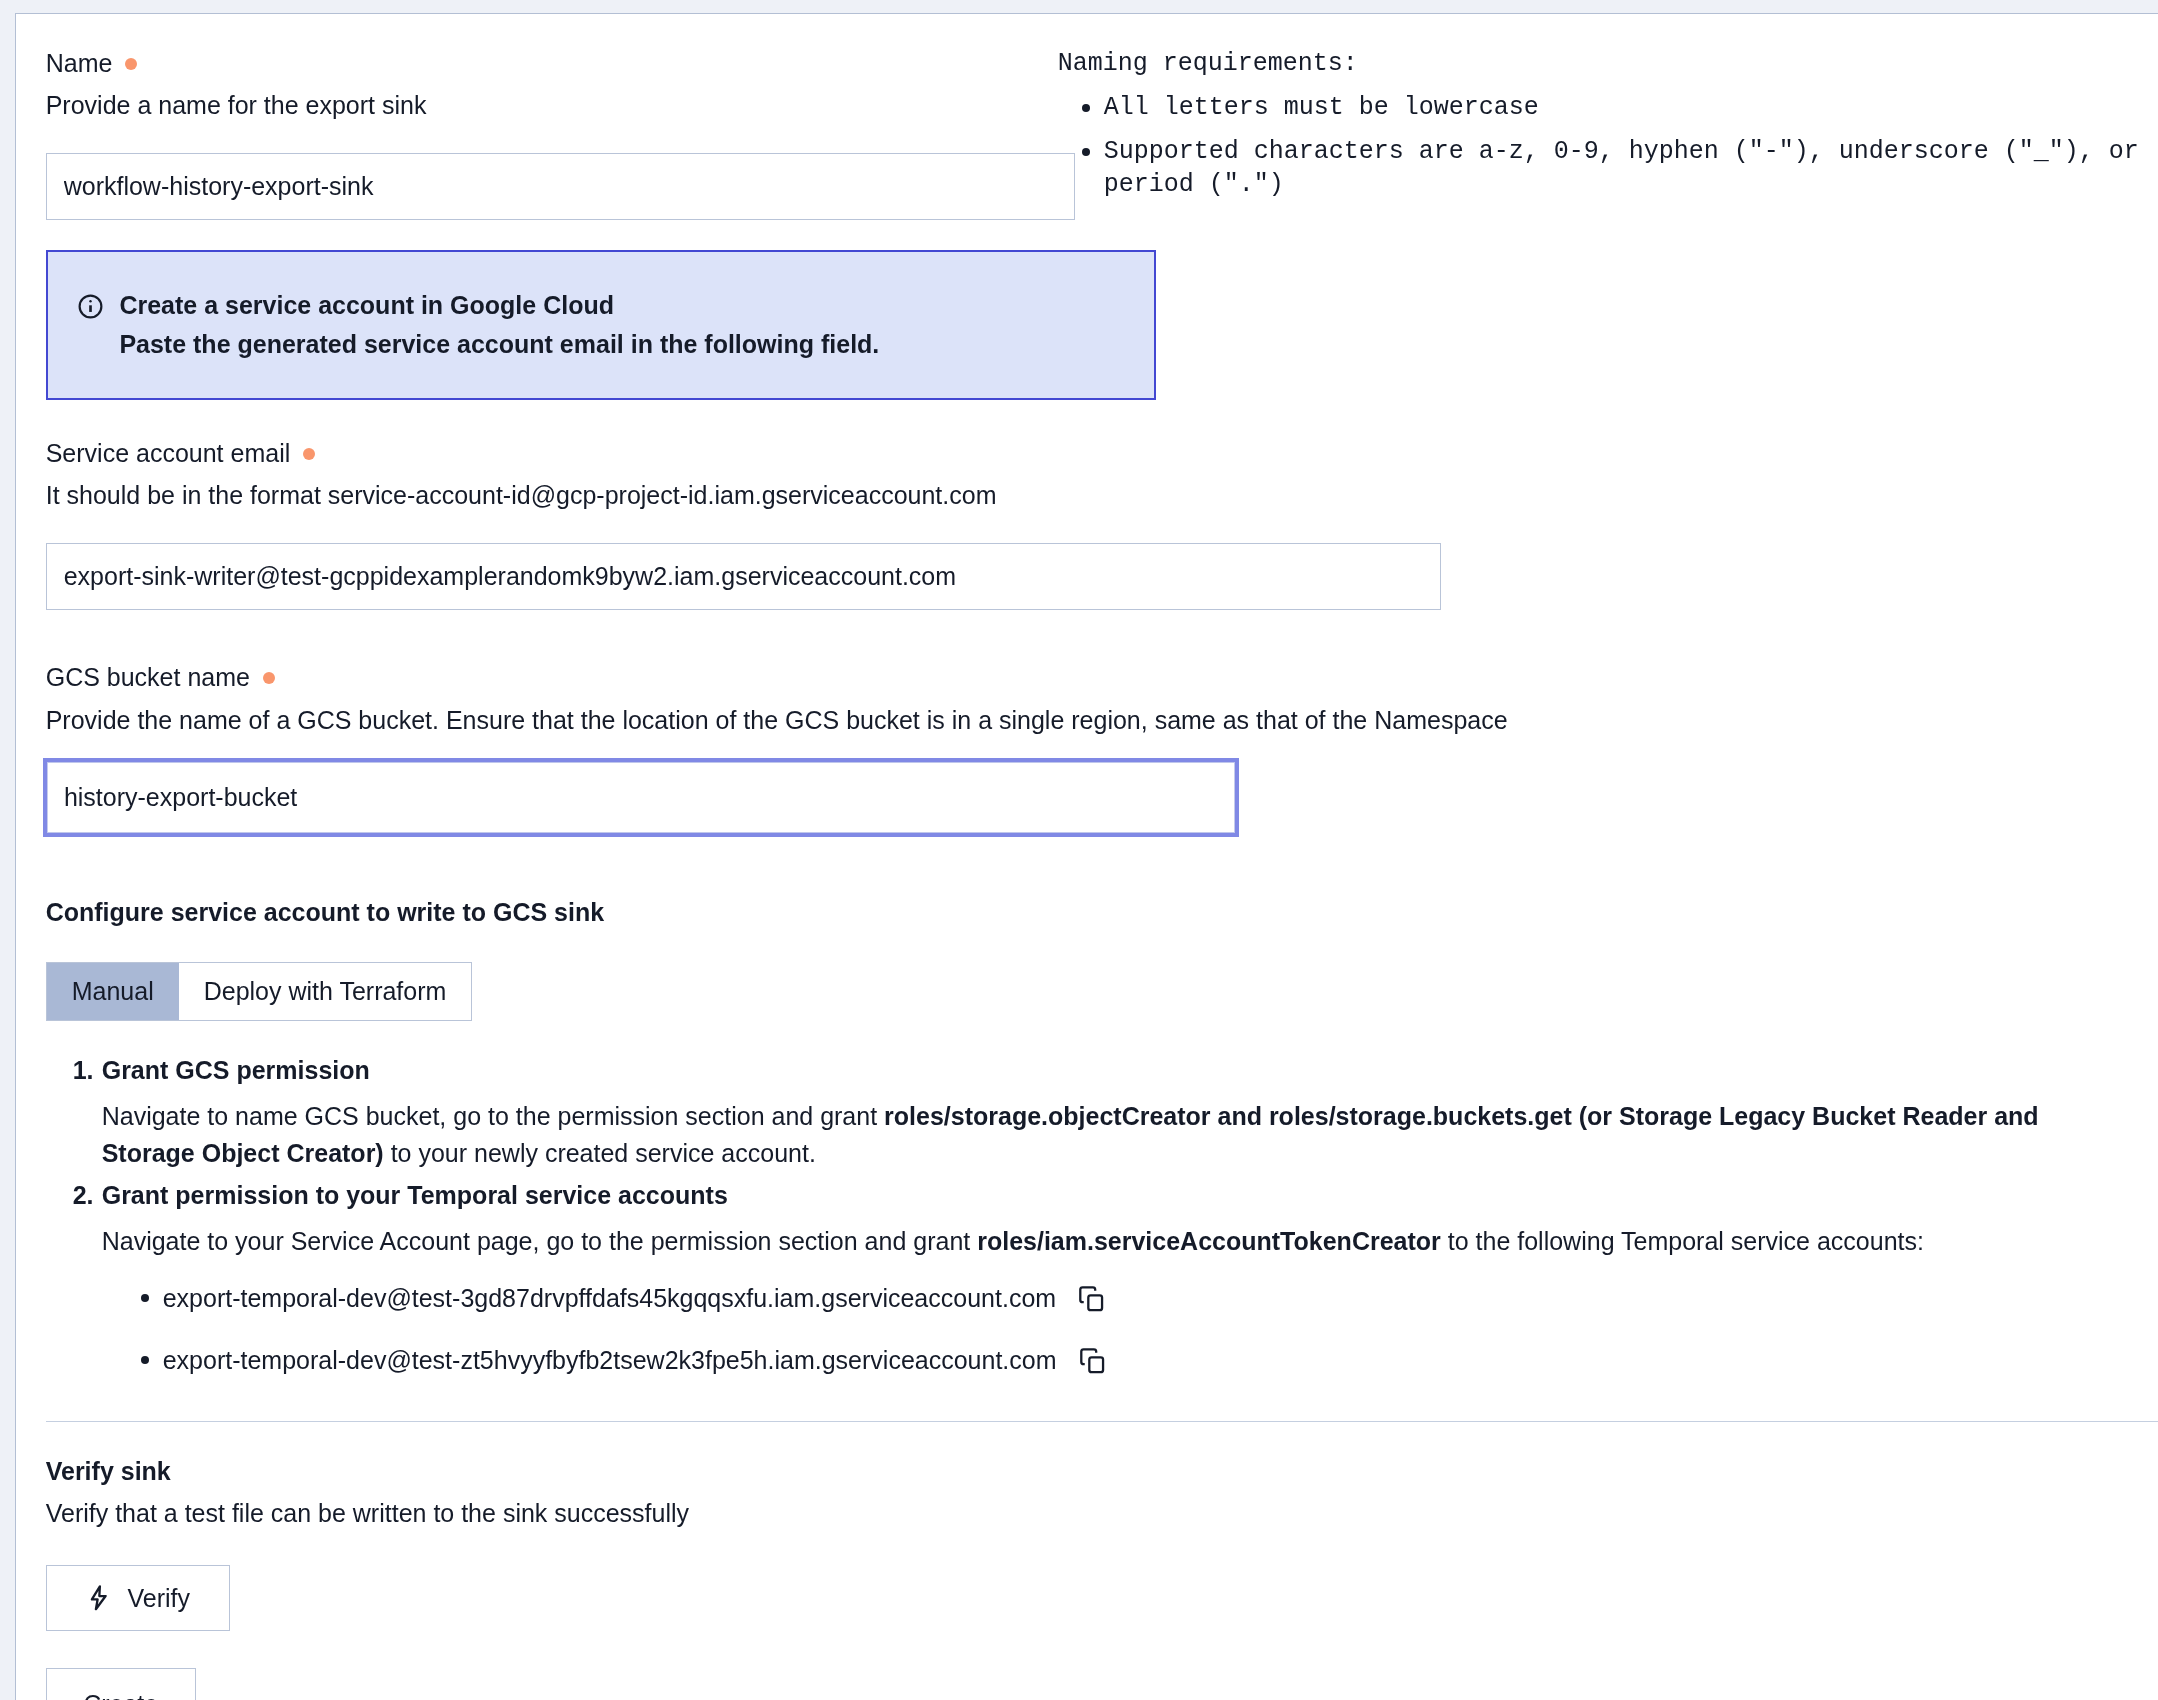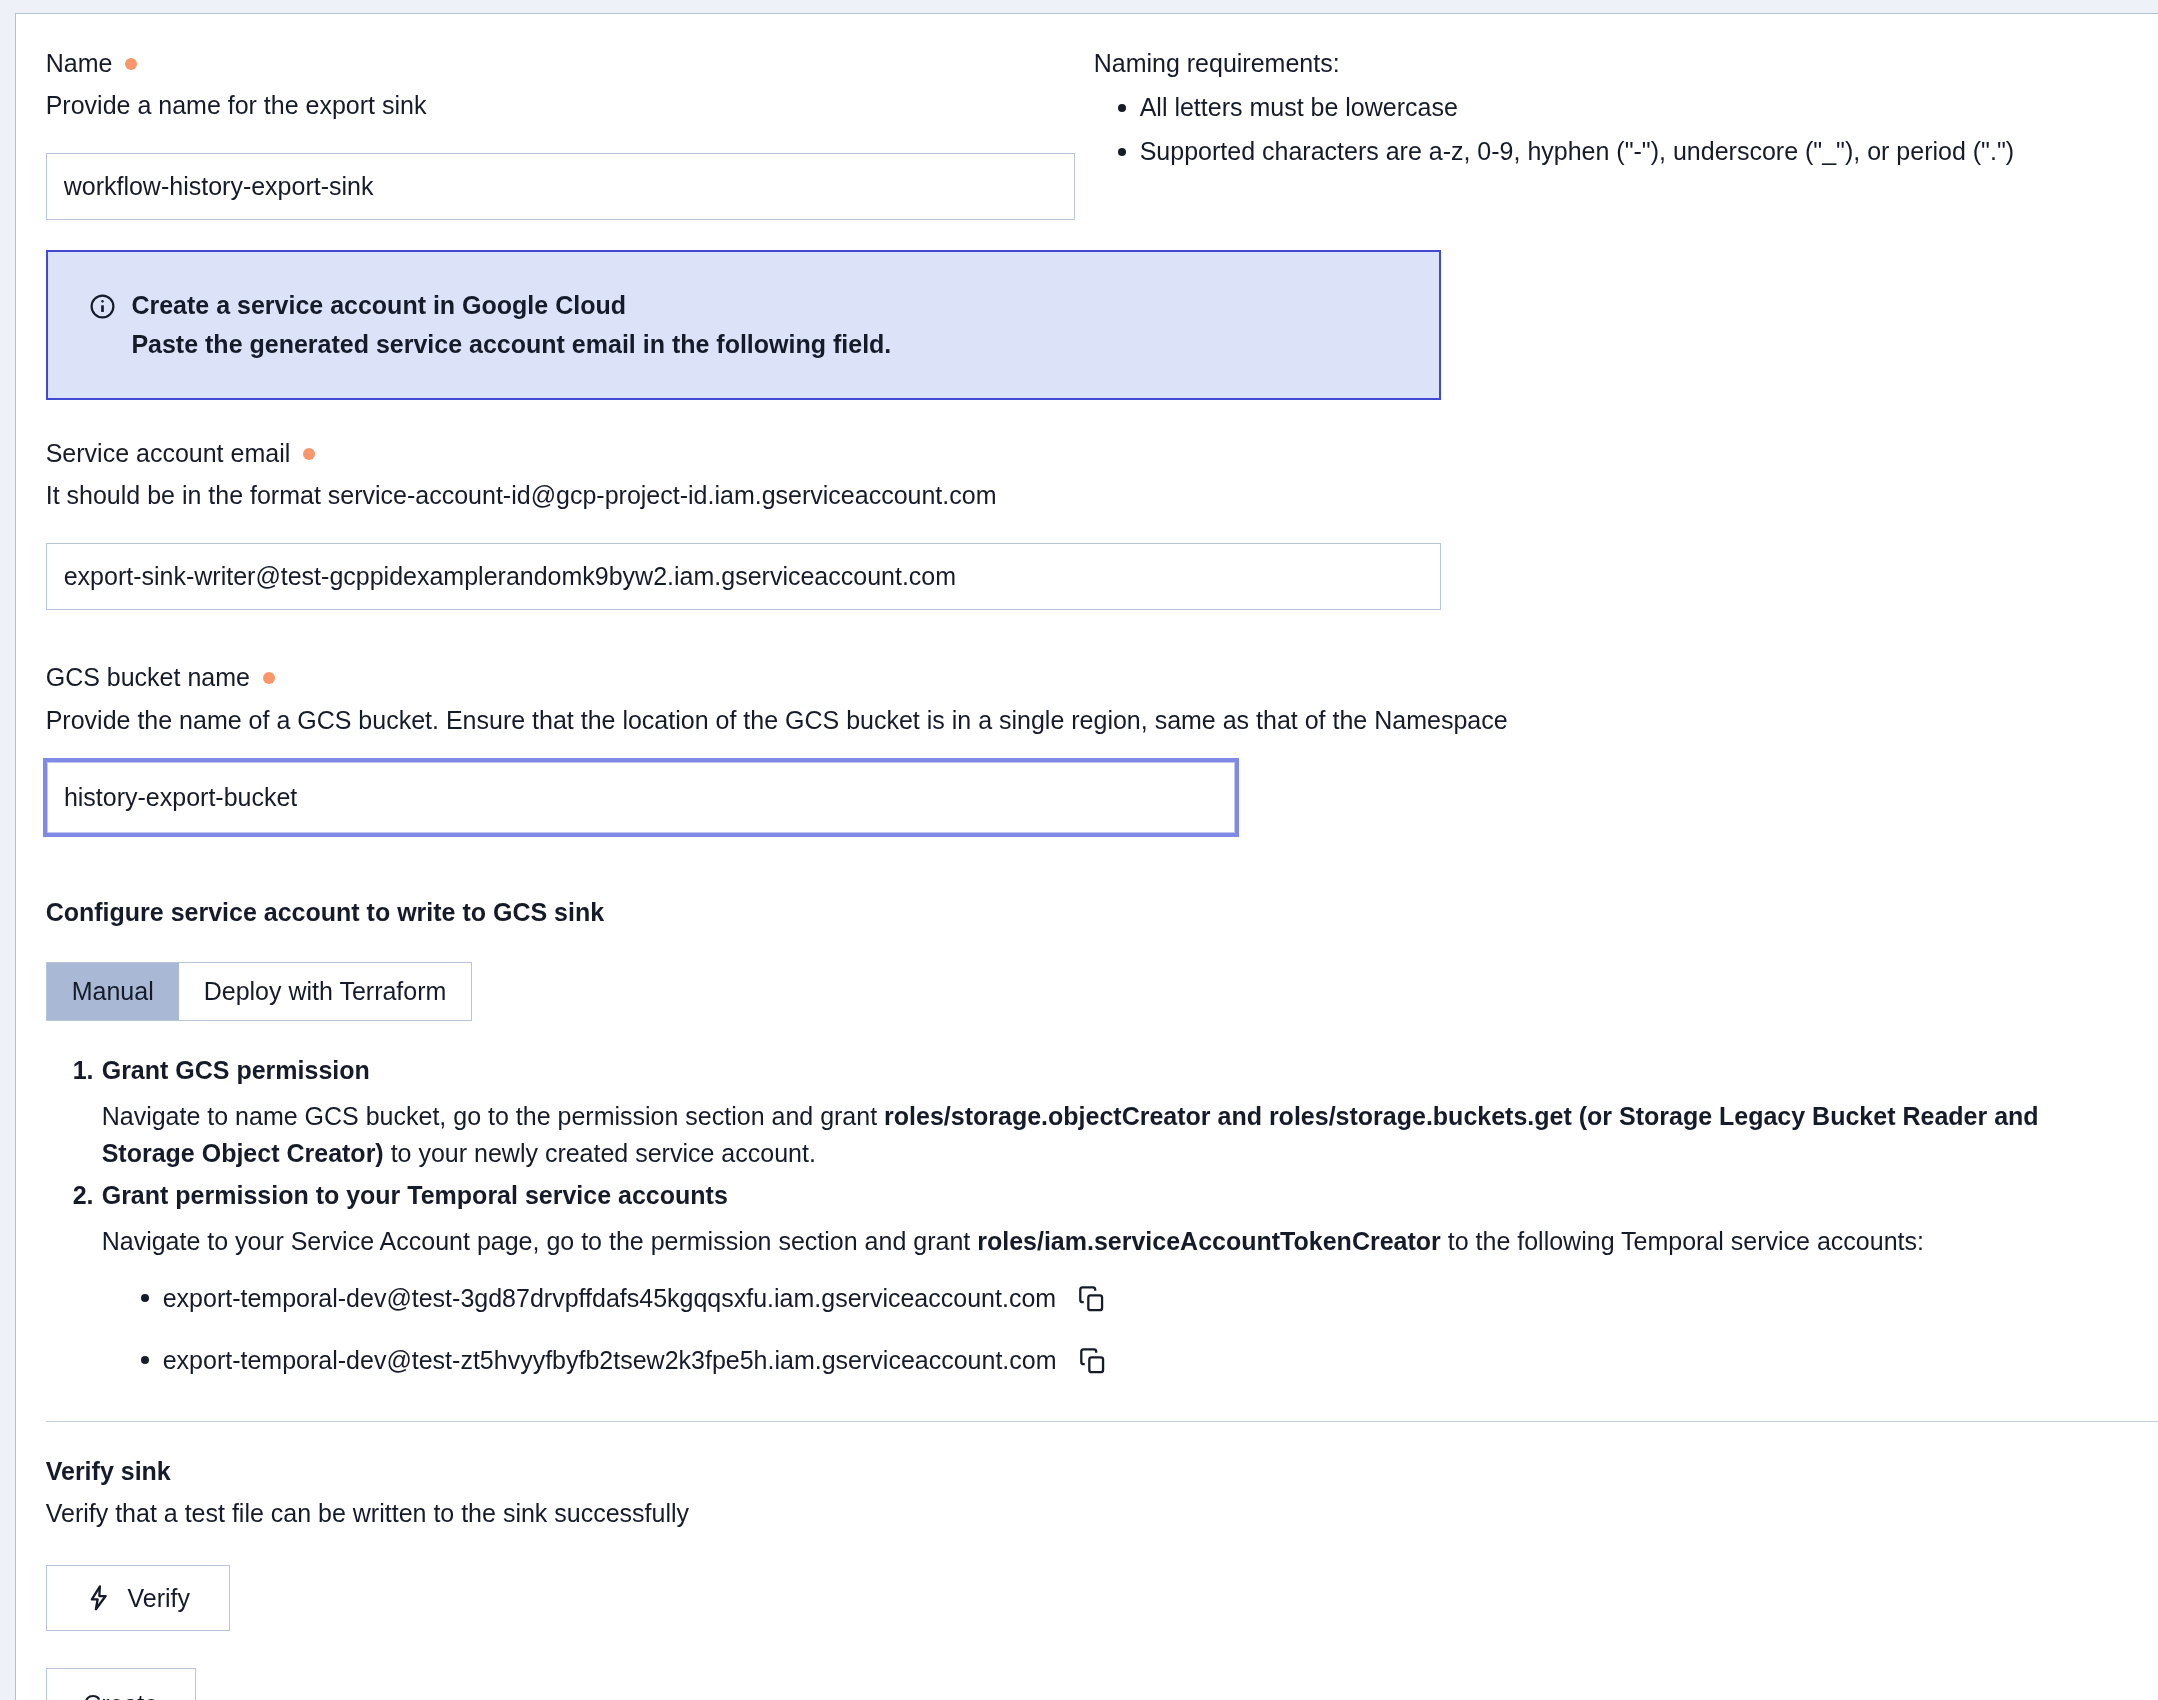--- a/index.html
+++ b/index.html
@@ -42,36 +42,36 @@
   }
   .wide { width: 1395px; }
   .focused {
     height: 79px;
     width: 1196px;
     margin-left: -2.8px;
     margin-top: 21px;
     border: 4.6px solid #8089e5;
     box-shadow: inset 0 0 0 0.9px #bfc6ec;
   }
-  .naming-reqs { position: absolute; left: 1048px; top: 0; right: 9.2px; }
+  .naming-reqs { position: absolute; left: 1012px; top: 0; right: 9.2px; font-family: Liberation Mono, monospace; }
   .naming-reqs ul { list-style: none; margin-top: 11px; }
   .naming-reqs li { position: relative; padding-left: 46px; margin-top: 11px; }
   .naming-reqs li::before {
     content: ""; position: absolute; left: 24px; top: 13px;
     width: 8.3px; height: 8.3px; border-radius: 50%; background: #151b29;
   }
   .info-box {
     margin-top: 30px;
-    width: 1395px;
+    width: 1110px;
     height: 150px;
     background: #dce3f9;
     border: 2.8px solid #4348d2;
     display: flex;
     align-items: center;
-    padding-left: 40px;
+    padding-left: 28px;
   }
   .info-icon { flex: 0 0 auto; width: 29px; height: 29px; margin-top: -37px; }
   .info-text { margin-left: 14.7px; }
   .info-title { font-weight: 700; }
   .info-sub { margin-top: 5.5px; font-weight: bold; }
   .section-label { margin-top: 37px; }
   .bucket-label { margin-top: 51px; }
   .configure-heading { margin-top: 59px; font-weight: 700; }
   .tabs {
     margin-top: 33px;

